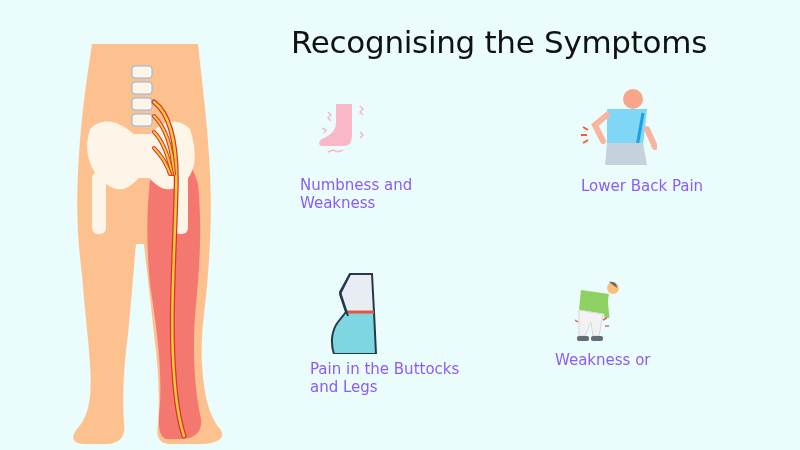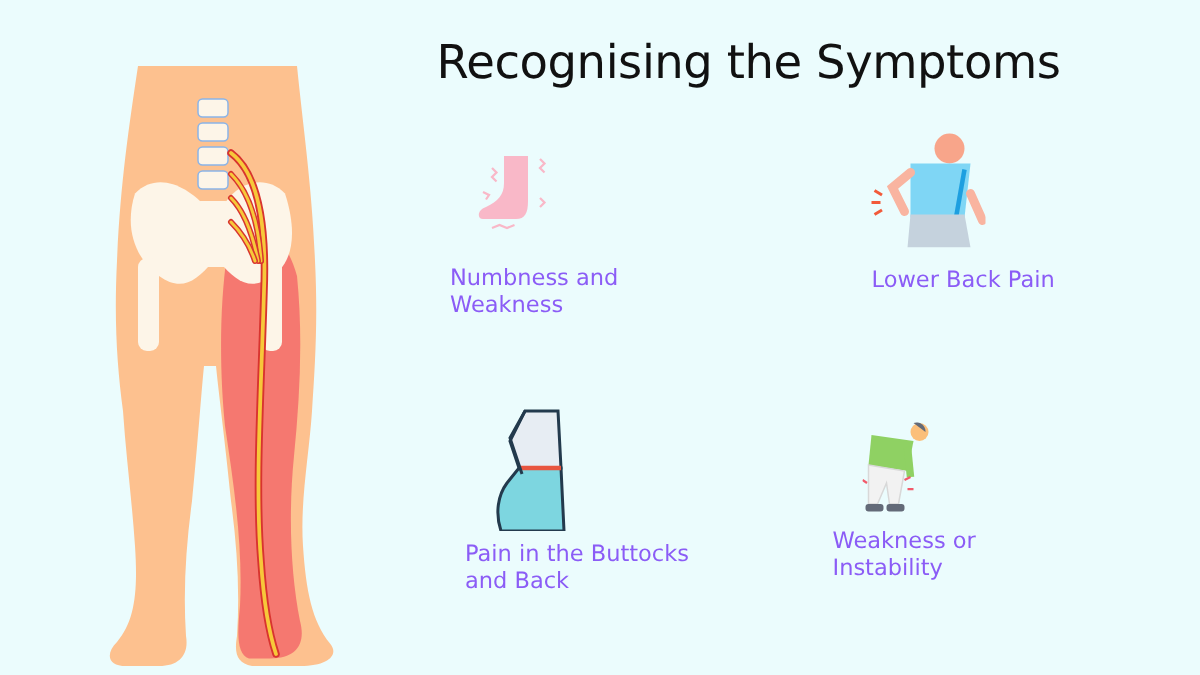--- a/index.html
+++ b/index.html
@@ -93,21 +93,21 @@
   <div class="icon" style="left:30px;top:0;width:50px;height:82px;">
     <svg width="50" height="82" viewBox="0 0 50 82">
       <path d="M20 2 L42 2 L44 40 L16 40 L10 22 Z" fill="#e7edf3" stroke="#233a4d" stroke-width="2"></path>
       <path d="M16 40 L44 40 L46 82 L4 82 C0 70 2 58 8 50 Z" fill="#7dd6e0" stroke="#233a4d" stroke-width="2"></path>
       <path d="M16 40 L44 40" stroke="#e8553f" stroke-width="3"></path>
       <path d="M20 2 L10 20 L18 44" stroke="#233a4d" stroke-width="2" fill="none"></path>
     </svg>
   </div>
   <div class="label" style="left:0;top:88px;margin-left:10px;">
     <div>Pain in the Buttocks</div>
-    <div>and Back</div>
+    <div>and Legs</div>
   </div>
 </div>
 
 <div class="item" style="left:555px;top:280px;">
   <div class="icon" style="left:20px;top:0;width:52px;height:66px;">
     <svg width="52" height="66" viewBox="0 0 52 66">
       <circle cx="38" cy="8" r="6" fill="#fbbf7a"></circle>
       <path d="M34 2 a6 6 0 0 1 8 6" fill="#636a78"></path>
       <path d="M6 10 L34 14 L30 34 L4 30 Z" fill="#8fd163"></path>
       <path d="M30 18 L32 38" stroke="#8fd163" stroke-width="5"></path>
@@ -116,15 +116,14 @@
       <rect x="16" y="56" width="12" height="5" rx="2" fill="#636a78"></rect>
       <g stroke="#f25a6a" stroke-width="1.5">
           <path d="M0 40 l3 2"></path>
           <path d="M28 40 l4 -2"></path>
           <path d="M30 46 l4 0"></path>
         </g>
     </svg>
   </div>
   <div class="label" style="left:0;top:71px;">
     <div>Weakness or</div>
-    <div>Instability</div>
   </div>
 </div>
 
 </body></html>

